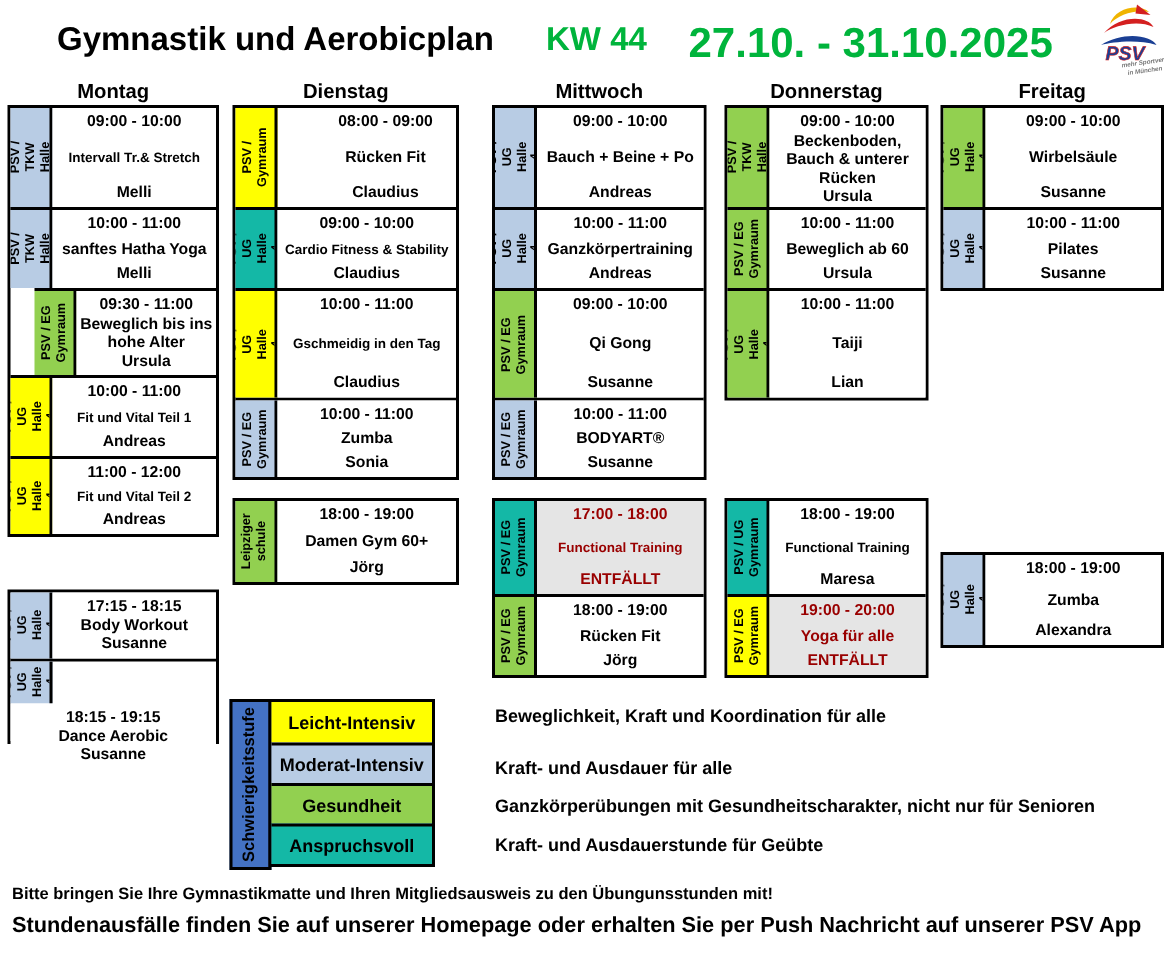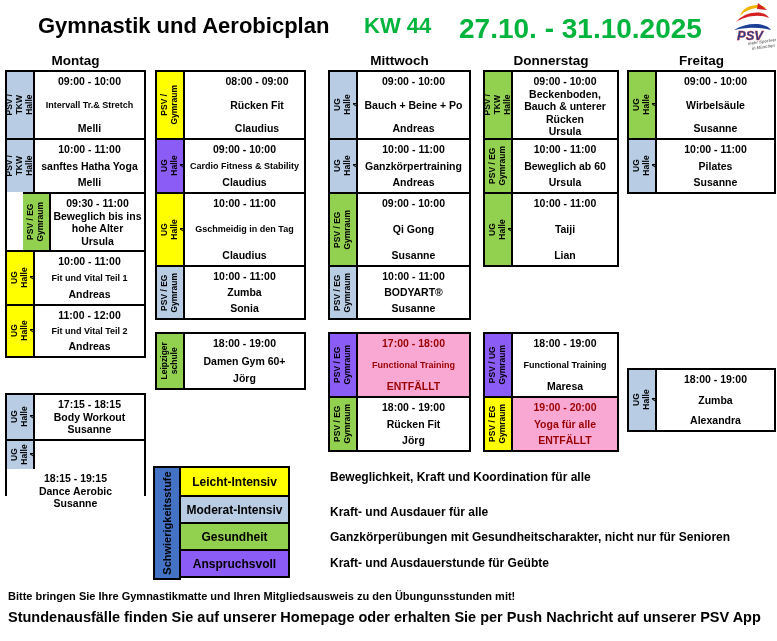--- a/index.html
+++ b/index.html
@@ -18,25 +18,25 @@
   .group{position:absolute;left:0;right:0;border:2px solid #000;background:#fff;}
   .card{display:flex;box-sizing:border-box;border-top:2px solid #000;}
   .card:first-child{border-top:none;}
   .room{flex:0 0 28px;width:28px;border-right:2px solid #000;box-sizing:border-box;
         display:flex;align-items:center;justify-content:center;overflow:hidden;}
   .room span{transform:rotate(-90deg);white-space:pre-line;font-size:8.5px;line-height:1.15;text-align:center;}
   .cbody{flex:1;display:flex;flex-direction:column;justify-content:space-between;align-items:center;
          text-align:center;padding:3px 1px;font-size:10.5px;line-height:1.2;background:#fff;}
   .cname{padding:0 1px;}
   .sm{font-size:9px;}
-  .cancelled{background:#f9a8d4;color:#990000;}
+  .cancelled{background:#e5e5e5;color:#990000;}
   .lv-b{background:#b8cce4;}
   .lv-y{background:#ffff00;}
   .lv-g{background:#92d050;}
-  .lv-o{background:#8b5cf6;}
+  .lv-o{background:#14b8a6;}
   
   .legend-bar{position:absolute;left:153px;top:466px;width:28px;height:114px;background:#4472c4;
       border:2px solid #000;box-sizing:border-box;display:flex;align-items:center;justify-content:center;overflow:hidden;}
   .legend-bar span{transform:rotate(-90deg);white-space:nowrap;font-size:11px;}
   .legend-boxes{position:absolute;left:179px;top:466px;width:111px;border:2px solid #000;box-sizing:border-box;}
   .legend-row{height:27px;box-sizing:border-box;border-top:2px solid #000;
       display:flex;align-items:center;justify-content:center;font-size:12px;}
   .legend-row:first-child{border-top:none;}
   .legend-desc{position:absolute;left:330px;font-size:12px;white-space:nowrap;}
   
@@ -138,20 +138,21 @@
       <div class="cbody">
           <div>18:15 - 19:15</div>
           <div class="cname">Dance Aerobic</div>
           <div>Susanne</div>
         </div>
     </div>
   </div>
 </div>
 
 <div class="day" style="left:155px;width:151px;">
+  <div class="day-header">Dienstag</div>
   <div class="group" style="top:70px;">
     <div class="card" style="height:66px;gap:25px;">
       <div class="room lv-y">
           <span>PSV /
 Gymraum</span>
         </div>
       <div class="cbody">
           <div>08:00 - 09:00</div>
           <div class="cname">Rücken Fit</div>
           <div>Claudius</div>

